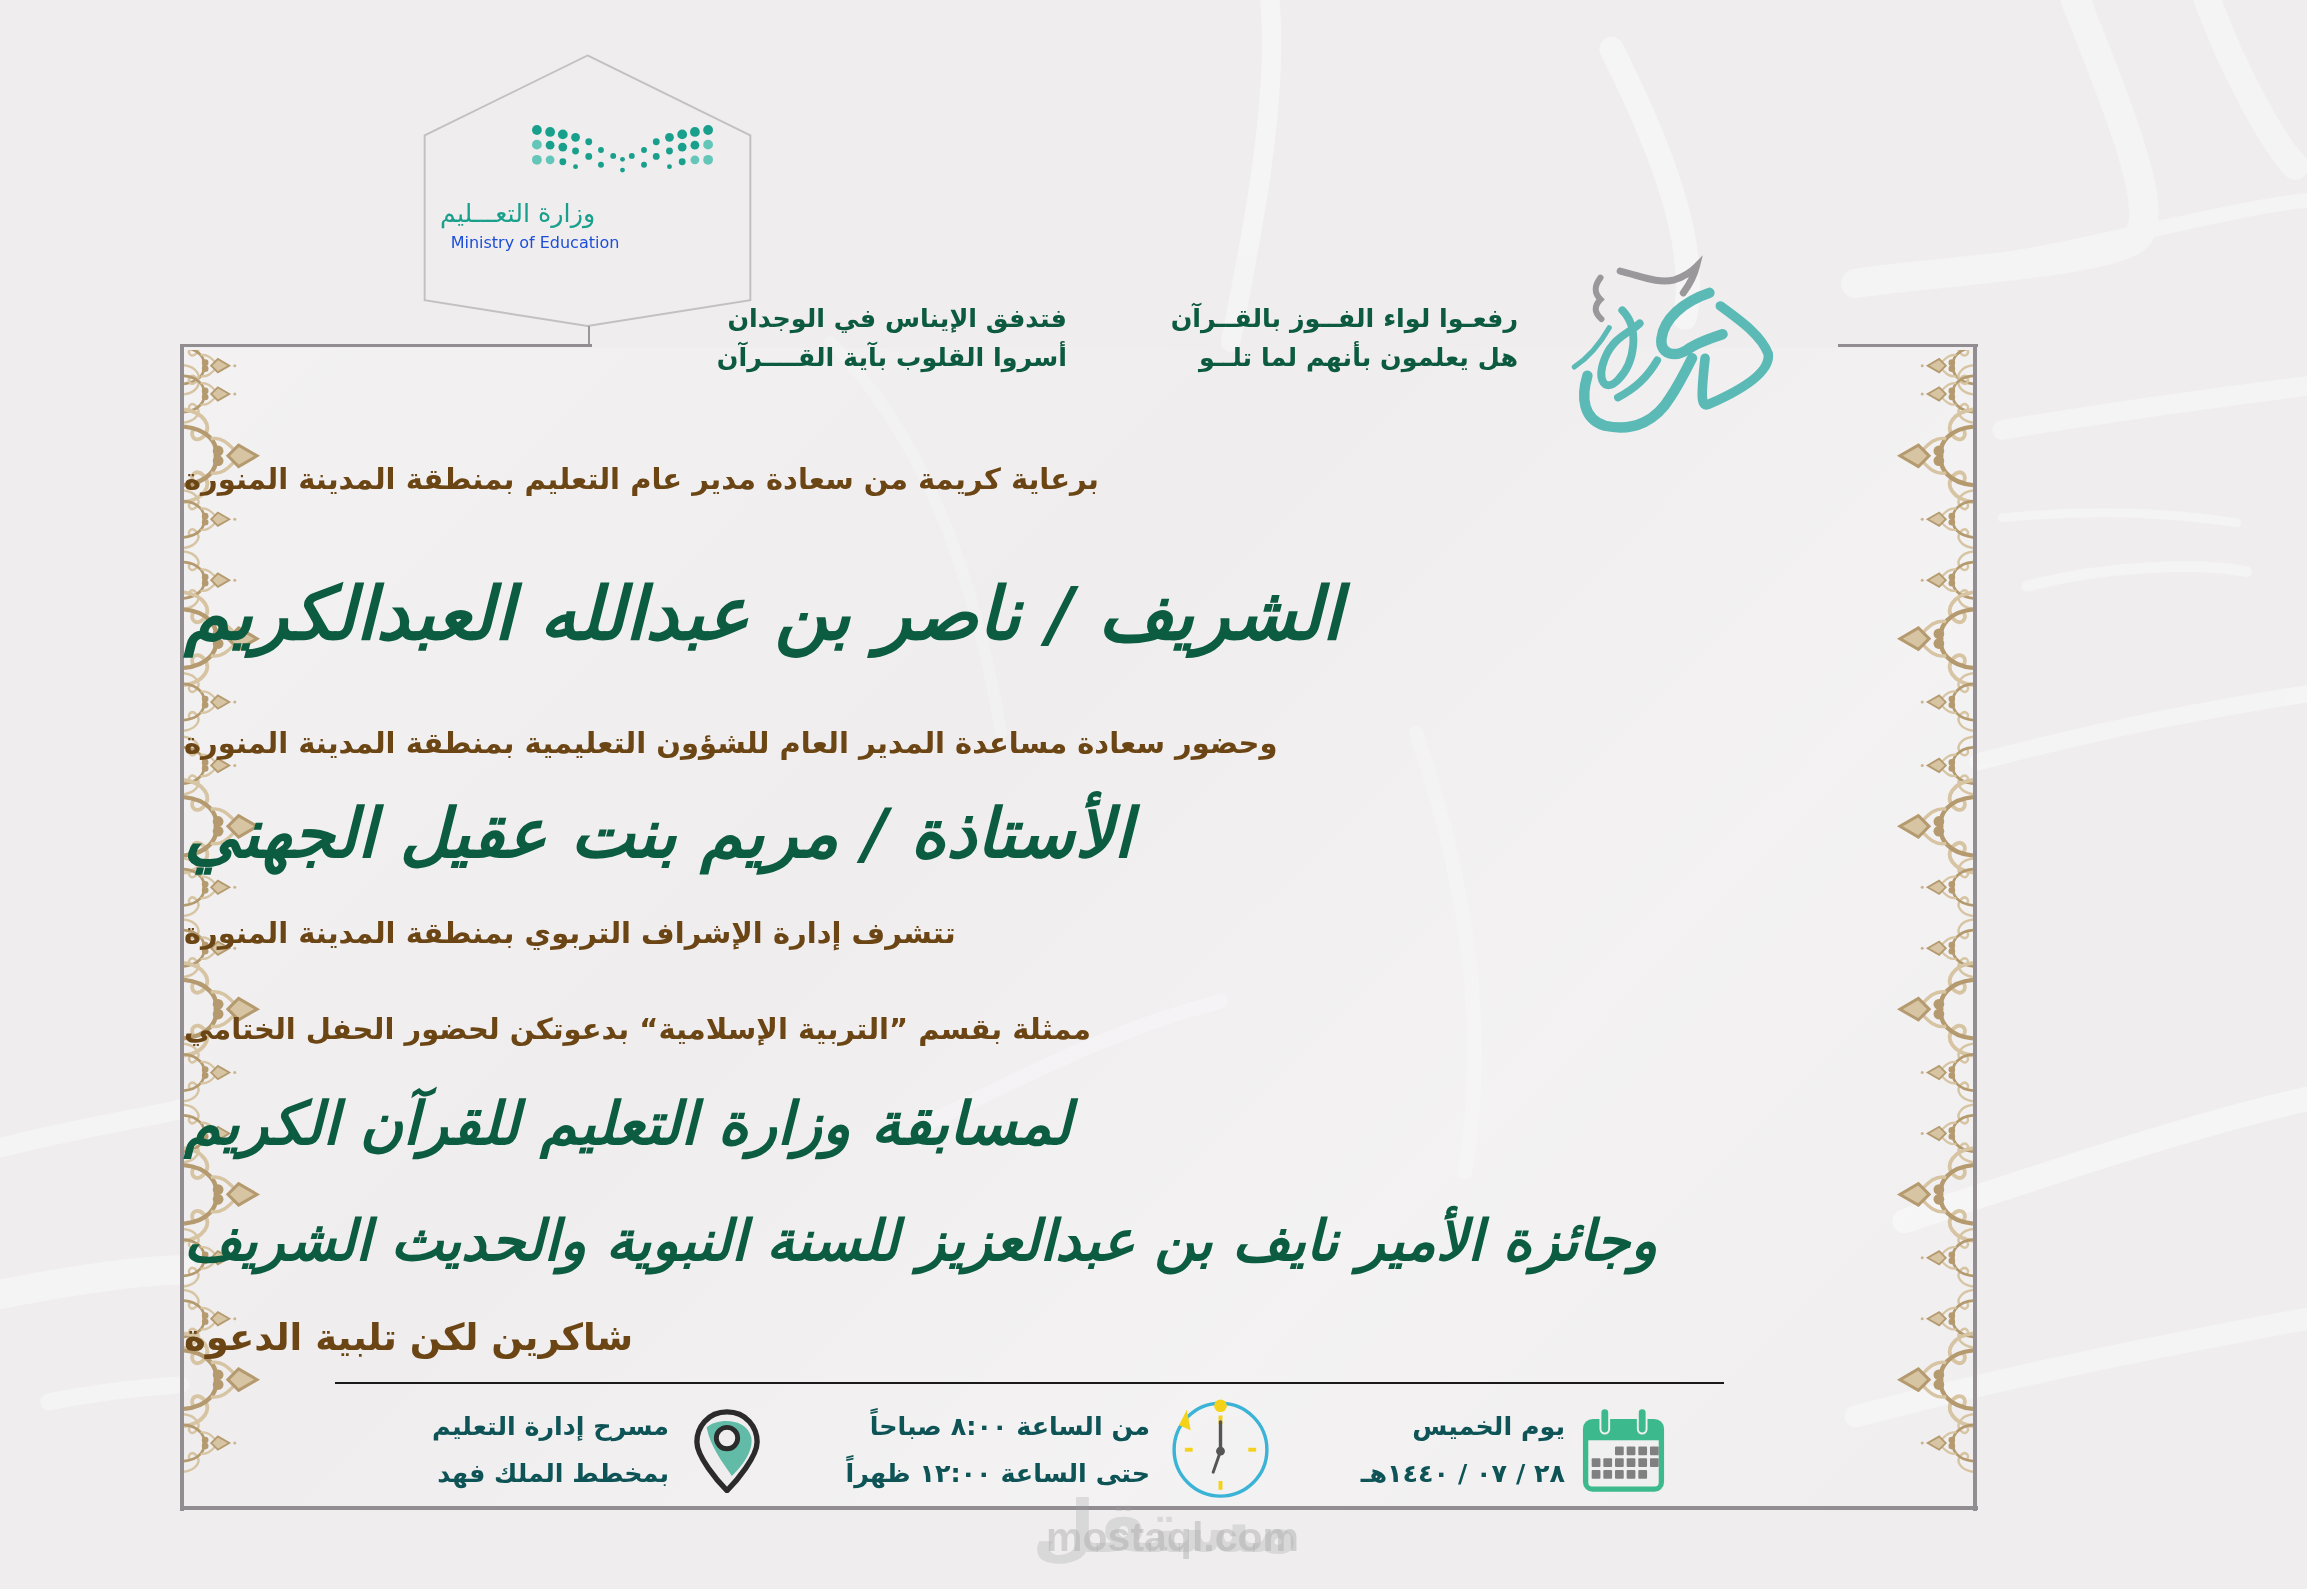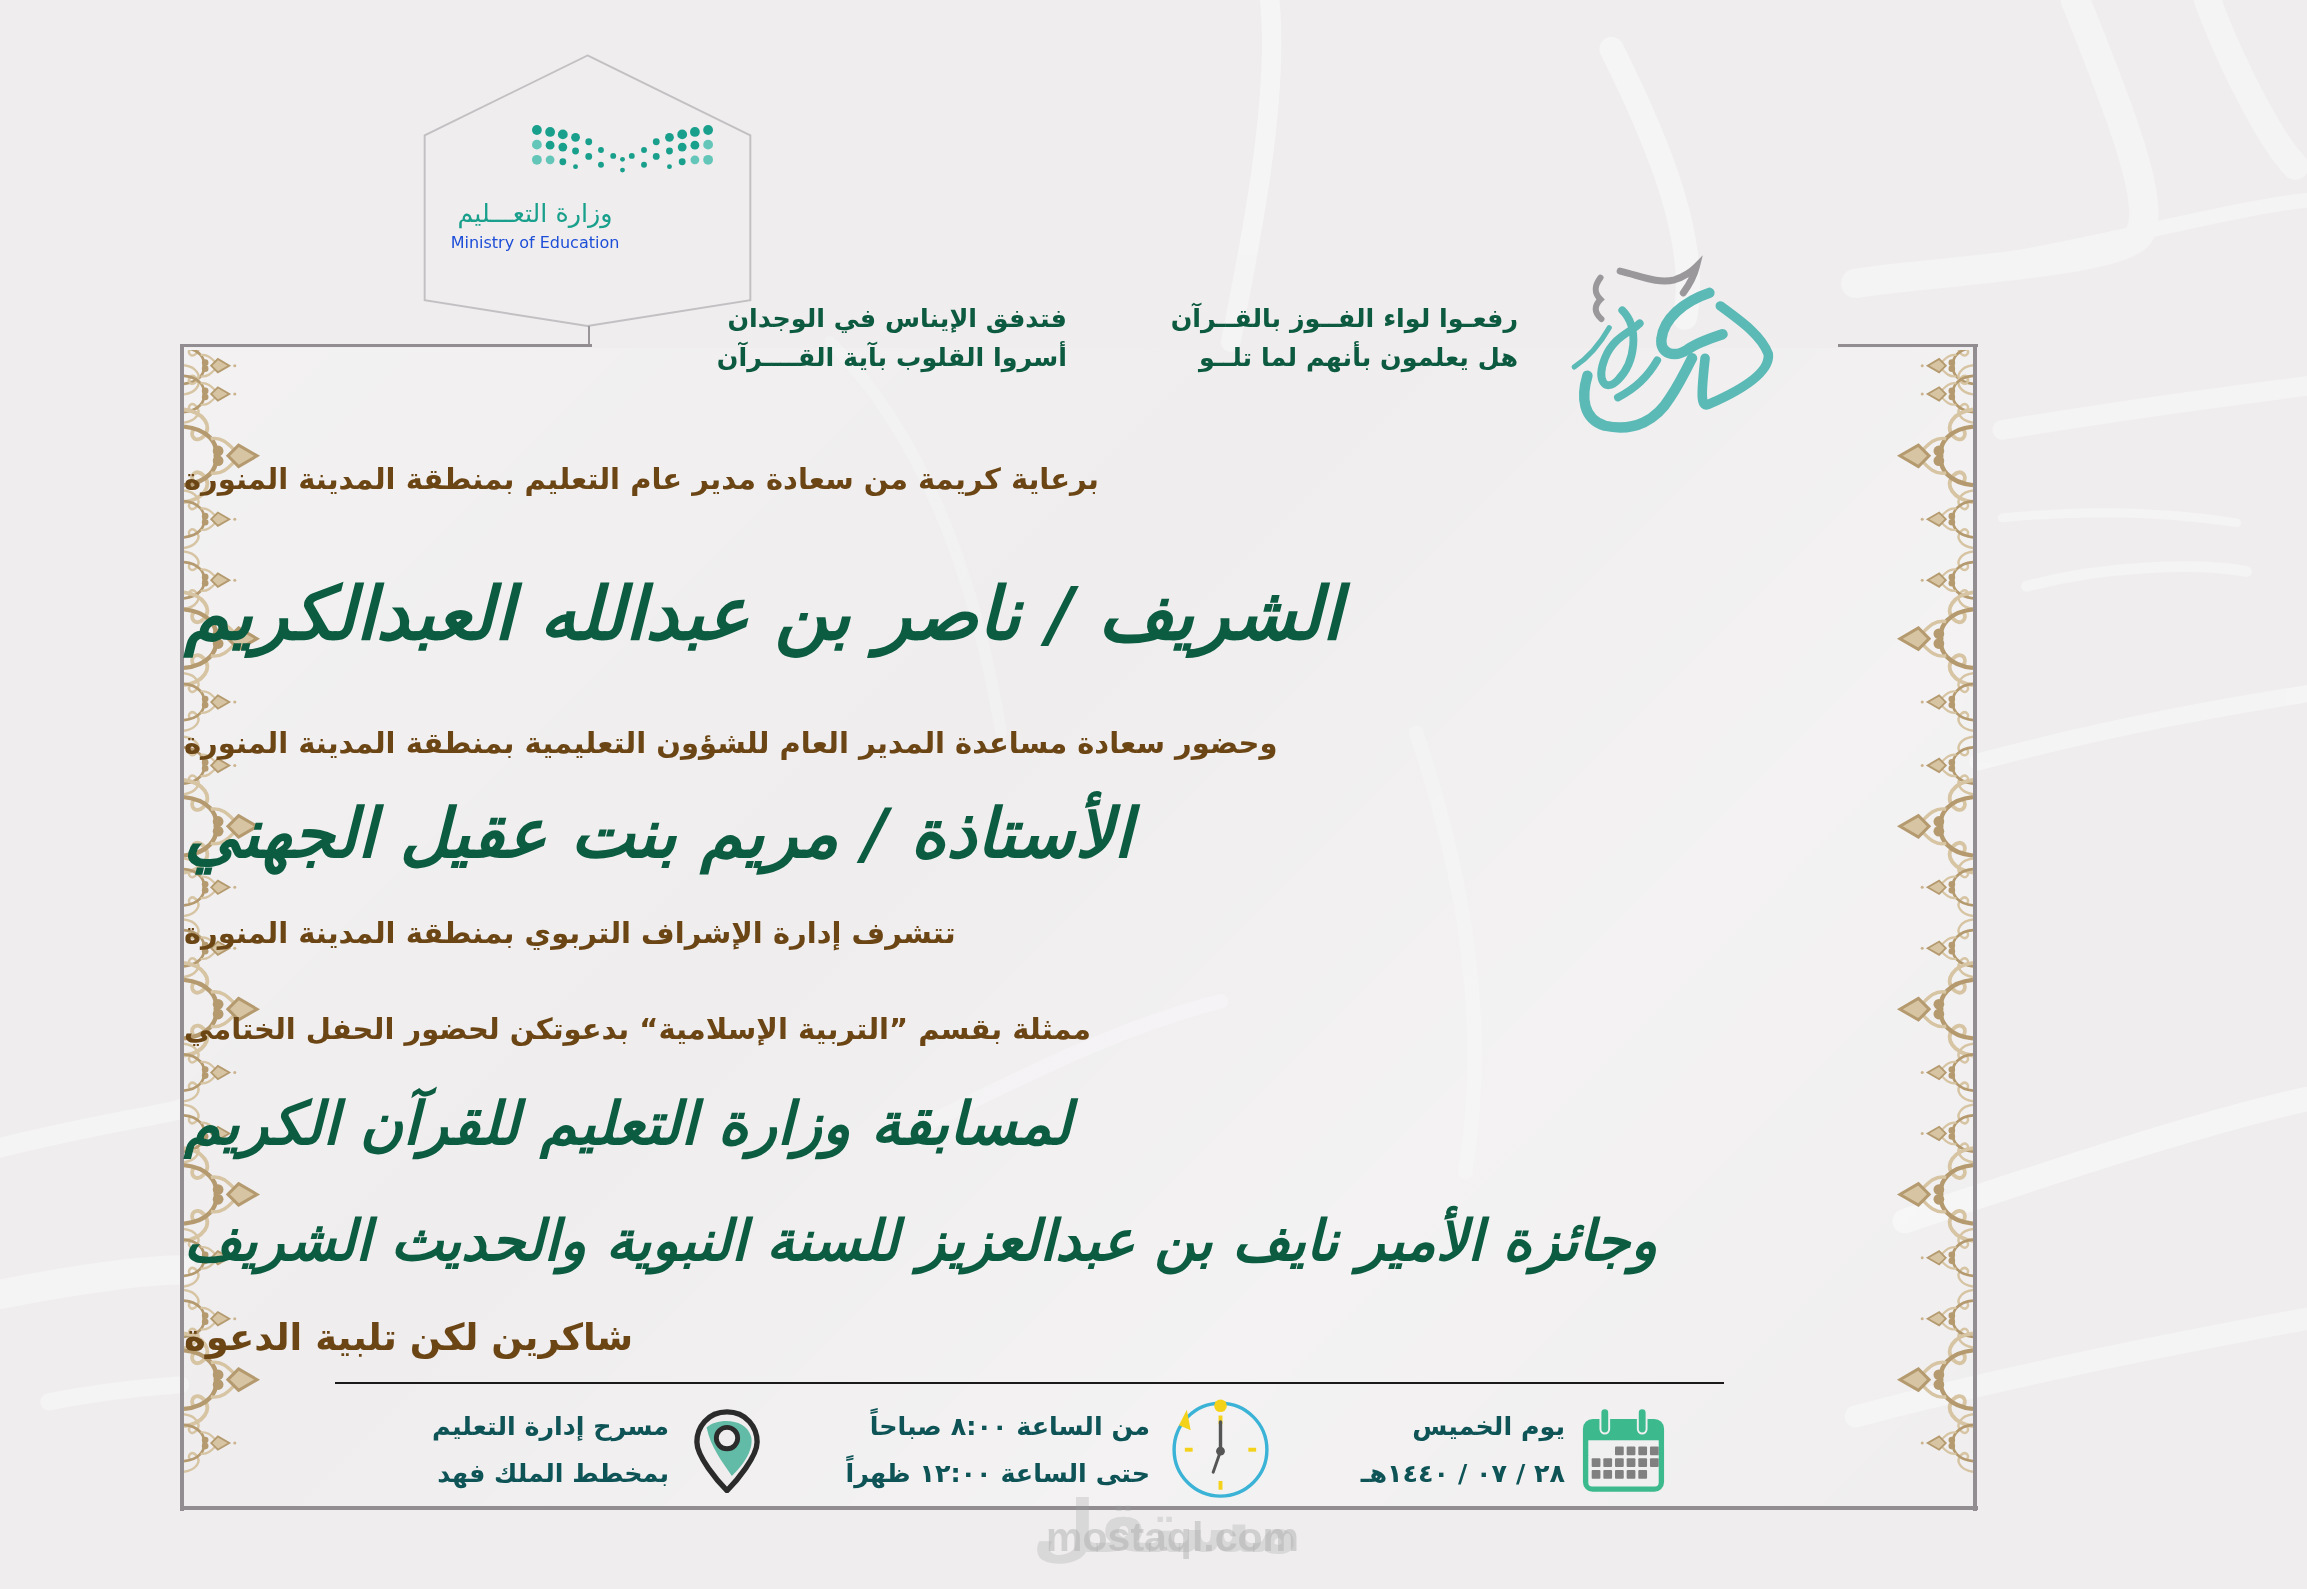--- a/index.html
+++ b/index.html
@@ -1,21 +1,21 @@
 <!DOCTYPE html>
 <html style="font-size:7.8px"><head>
 <meta charset="utf-8">
 <style>
   html,body{margin:0;padding:0;}
   body{width:2307px;height:1590px;position:relative;overflow:hidden;background:#efedee;font-family:"DejaVu Sans","Liberation Sans",sans-serif;}
   .abs{position:absolute;}
   .bgwm{position:absolute;inset:0;pointer-events:none;}
   
   .hex{position:absolute;left:423px;top:54px;width:329px;height:273px;}
-  .logo-ar{position:absolute;left:440px;top:198px;width:190px;text-align:center;direction:rtl;font-family:"DejaVu Sans",sans-serif;font-size:25.4px;color:#19a08c;letter-spacing:1px;}
+  .logo-ar{position:absolute;left:440px;top:198px;width:190px;text-align:left;direction:rtl;font-family:"DejaVu Sans",sans-serif;font-size:25.4px;color:#19a08c;letter-spacing:1px;}
   .logo-en{position:absolute;left:440px;top:233px;width:190px;text-align:center;font-family:"DejaVu Sans",sans-serif;font-size:16px;color:#1d4ed8;}
   
   .frame-left{position:absolute;left:180px;top:344px;width:4.4px;height:1167px;background:#918d90;}
   .frame-right{position:absolute;left:1973px;top:344px;width:4.4px;height:1167px;background:#918d90;}
   .frame-bottom{position:absolute;left:180px;top:1506px;width:1798px;height:4.4px;background:#918d90;}
   .frame-top-l{position:absolute;left:180px;top:344px;width:412px;height:3.4px;background:#918d90;}
   .frame-top-r{position:absolute;left:1838px;top:344px;width:140px;height:3.4px;background:#918d90;}
   .hex-stem{position:absolute;left:588px;top:326px;width:1.5px;height:19.5px;background:#9a9699;}
   .inner-panel{position:absolute;left:184px;top:348px;width:1789px;height:1158px;background:linear-gradient(135deg,rgba(255,255,255,0.25),rgba(255,255,255,0.0) 40%,rgba(255,255,255,0.3) 70%,rgba(255,255,255,0.05));}
   .orn-col{position:absolute;top:350px;width:78px;height:1155px;overflow:hidden;}

